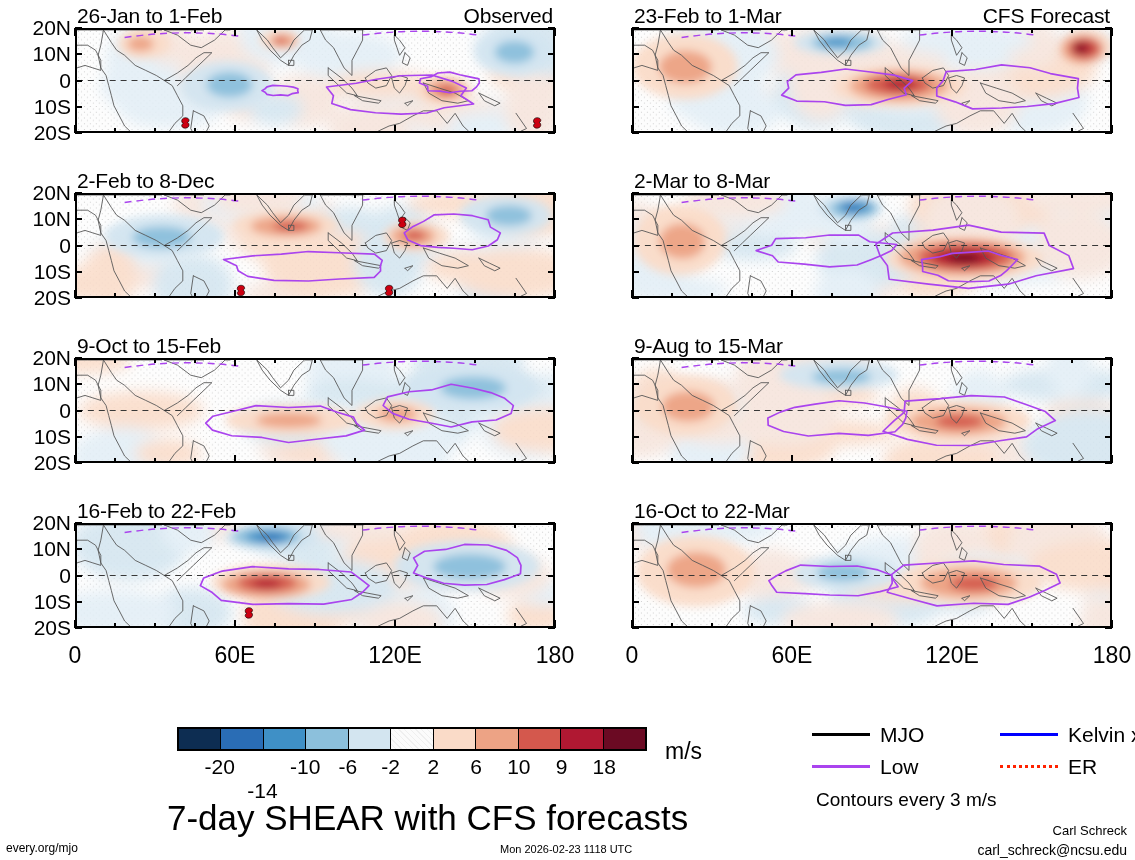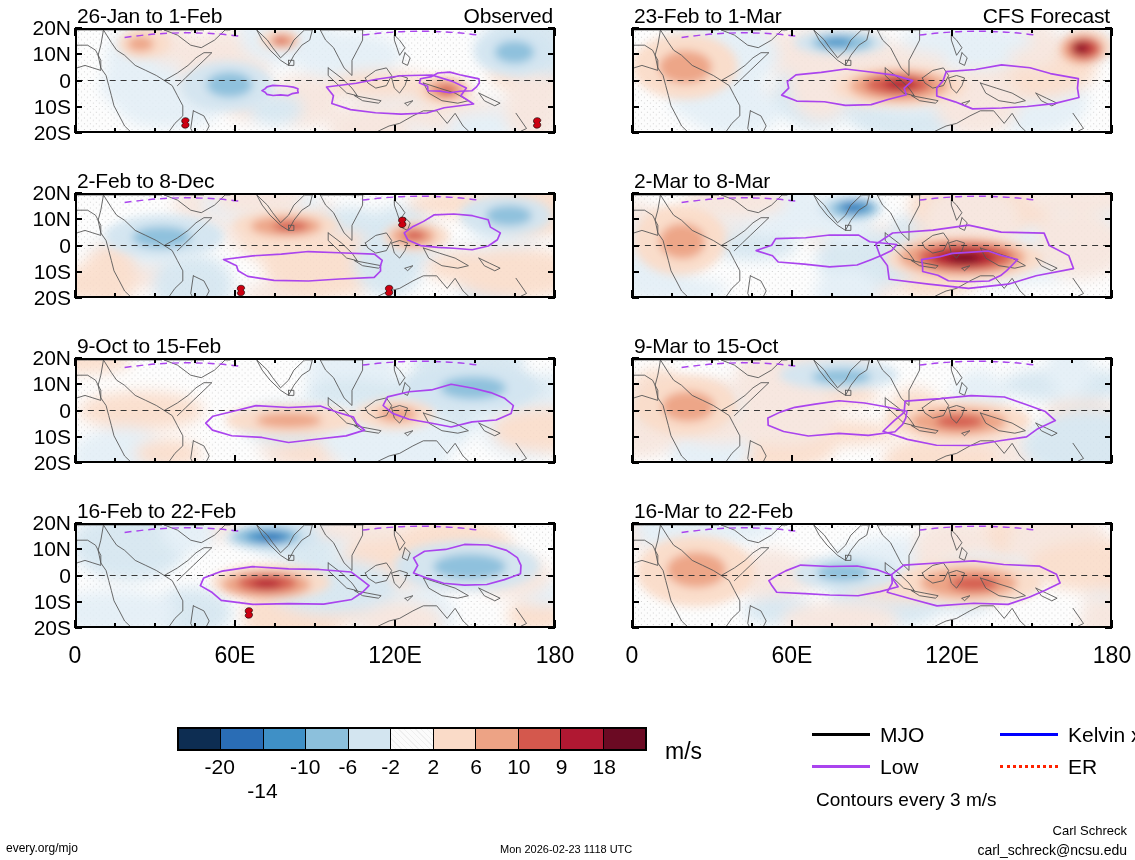--- a/index.html
+++ b/index.html
@@ -868,21 +868,21 @@
         <div class="tick" style="left: 359px; top: 0px; width: 2px; height: 5px; z-index: 3;"></div>
         <div class="tick" style="left: 359px; top: 100px; width: 2px; height: 5px; z-index: 3;"></div>
         <div class="tick" style="left: 399px; top: 0px; width: 2px; height: 5px; z-index: 3;"></div>
         <div class="tick" style="left: 399px; top: 100px; width: 2px; height: 5px; z-index: 3;"></div>
         <div class="tick" style="left: 439px; top: 0px; width: 2px; height: 5px; z-index: 3;"></div>
         <div class="tick" style="left: 439px; top: 100px; width: 2px; height: 5px; z-index: 3;"></div>
         <div class="tick" style="left: 479px; top: 0px; width: 2px; height: 8px; z-index: 3;"></div>
         <div class="tick" style="left: 479px; top: 97px; width: 2px; height: 8px; z-index: 3;"></div>
       </div>
       <div class="panel" style="left: 632px; top: 358px; width: 480px; height: 105px;">
-        <div class="panel-title">9-Mar to 15-Oct</div>
+        <div class="panel-title">9-Aug to 15-Mar</div>
         <div class="map-frame">
           <svg viewBox="0 0 480 105" preserveAspectRatio="none">
             <rect x="0" y="0" width="480" height="105" fill="url(#stipple)"></rect>
             <g filter="url(#blurf)" opacity="0.85">
               <ellipse cx="452.3" cy="56.8" rx="38.5" ry="14.9" fill="#fadbc8"></ellipse>
               <ellipse cx="332.7" cy="91.4" rx="39.8" ry="18.6" fill="#e2eef6"></ellipse>
               <ellipse cx="218.4" cy="10.2" rx="22.8" ry="31.2" fill="#f6e4db"></ellipse>
               <ellipse cx="194.1" cy="37.7" rx="53.5" ry="12.4" fill="#fadbc8"></ellipse>
               <ellipse cx="437.3" cy="25.7" rx="66.0" ry="17.8" fill="#d3e5f0"></ellipse>
               <ellipse cx="459.4" cy="68.8" rx="46.2" ry="17.8" fill="#d3e5f0"></ellipse>
@@ -979,21 +979,21 @@
         <div class="tick" style="left: 359px; top: 0px; width: 2px; height: 5px; z-index: 3;"></div>
         <div class="tick" style="left: 359px; top: 100px; width: 2px; height: 5px; z-index: 3;"></div>
         <div class="tick" style="left: 399px; top: 0px; width: 2px; height: 5px; z-index: 3;"></div>
         <div class="tick" style="left: 399px; top: 100px; width: 2px; height: 5px; z-index: 3;"></div>
         <div class="tick" style="left: 439px; top: 0px; width: 2px; height: 5px; z-index: 3;"></div>
         <div class="tick" style="left: 439px; top: 100px; width: 2px; height: 5px; z-index: 3;"></div>
         <div class="tick" style="left: 479px; top: 0px; width: 2px; height: 8px; z-index: 3;"></div>
         <div class="tick" style="left: 479px; top: 97px; width: 2px; height: 8px; z-index: 3;"></div>
       </div>
       <div class="panel" style="left: 632px; top: 523px; width: 480px; height: 105px;">
-        <div class="panel-title">16-Mar to 22-Feb</div>
+        <div class="panel-title">16-Oct to 22-Mar</div>
         <div class="map-frame">
           <svg viewBox="0 0 480 105" preserveAspectRatio="none">
             <rect x="0" y="0" width="480" height="105" fill="url(#stipple)"></rect>
             <g filter="url(#blurf)" opacity="0.85">
               <ellipse cx="477.7" cy="101.6" rx="29.5" ry="16.8" fill="#f6e4db"></ellipse>
               <ellipse cx="357.7" cy="40.3" rx="25.7" ry="15.2" fill="#f6e4db"></ellipse>
               <ellipse cx="136.8" cy="52.1" rx="35.7" ry="27.5" fill="#f6e4db"></ellipse>
               <ellipse cx="149.0" cy="89.1" rx="38.8" ry="15.2" fill="#d3e5f0"></ellipse>
               <ellipse cx="477.4" cy="81.2" rx="25.0" ry="20.1" fill="#f6e4db"></ellipse>
               <ellipse cx="220.3" cy="95.2" rx="45.0" ry="19.8" fill="#e2eef6"></ellipse>
@@ -1152,19 +1152,20 @@
         <span class="leg-line" style="border-top-color: rgb(170, 68, 238);"></span>
         <span class="leg-label">Low</span>
       </div>
       <div class="leg-item" style="left: 1000px; top: 756px;">
         <span class="leg-line" style="border-top-color: rgb(255, 34, 0); border-top-style: dotted;"></span>
         <span class="leg-label">ER</span>
       </div>
     </div>
   <div id="contour-note" style="left:816px; top:790px;">Contours every 3 m/s</div>
 
+  <div id="main-title" style="left:167px; top:800px;">7-day SHEAR with CFS forecasts</div>
 
   <div class="foot" style="left:6px; top:842px;">every.org/mjo</div>
   <div class="foot small" style="left:500px; top:843px;">Mon 2026-02-23 1118 UTC</div>
   <div id="credit-name" style="right:8px; top:824px;">Carl Schreck</div>
   <div id="credit-mail" style="right:8px; top:843px;">carl_schreck@ncsu.edu</div>
 
 </div>
 
 </body></html>

